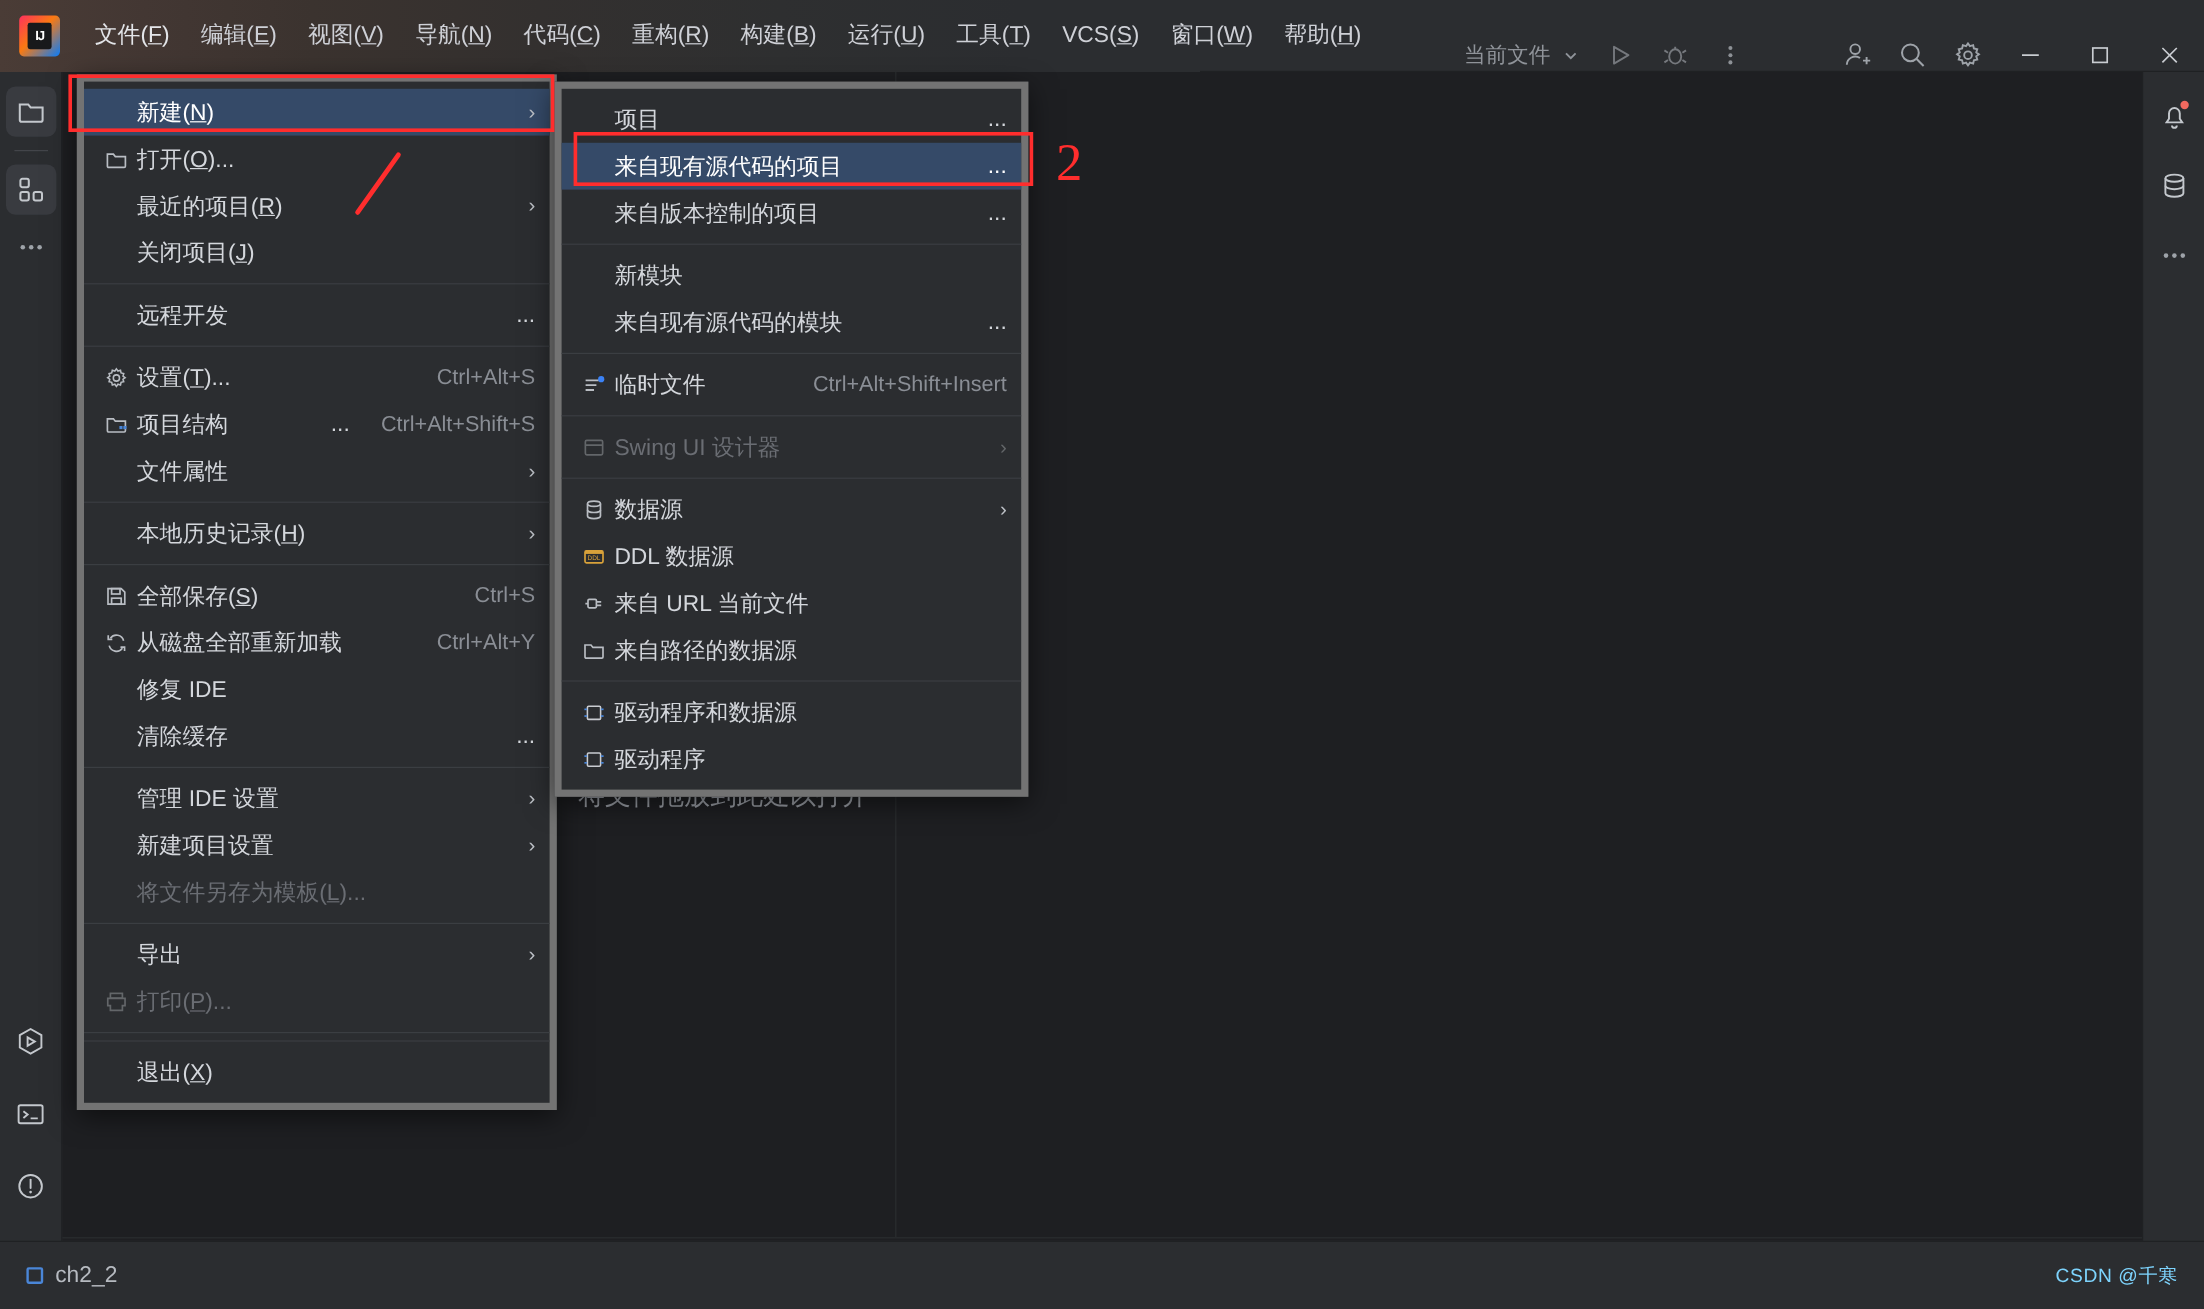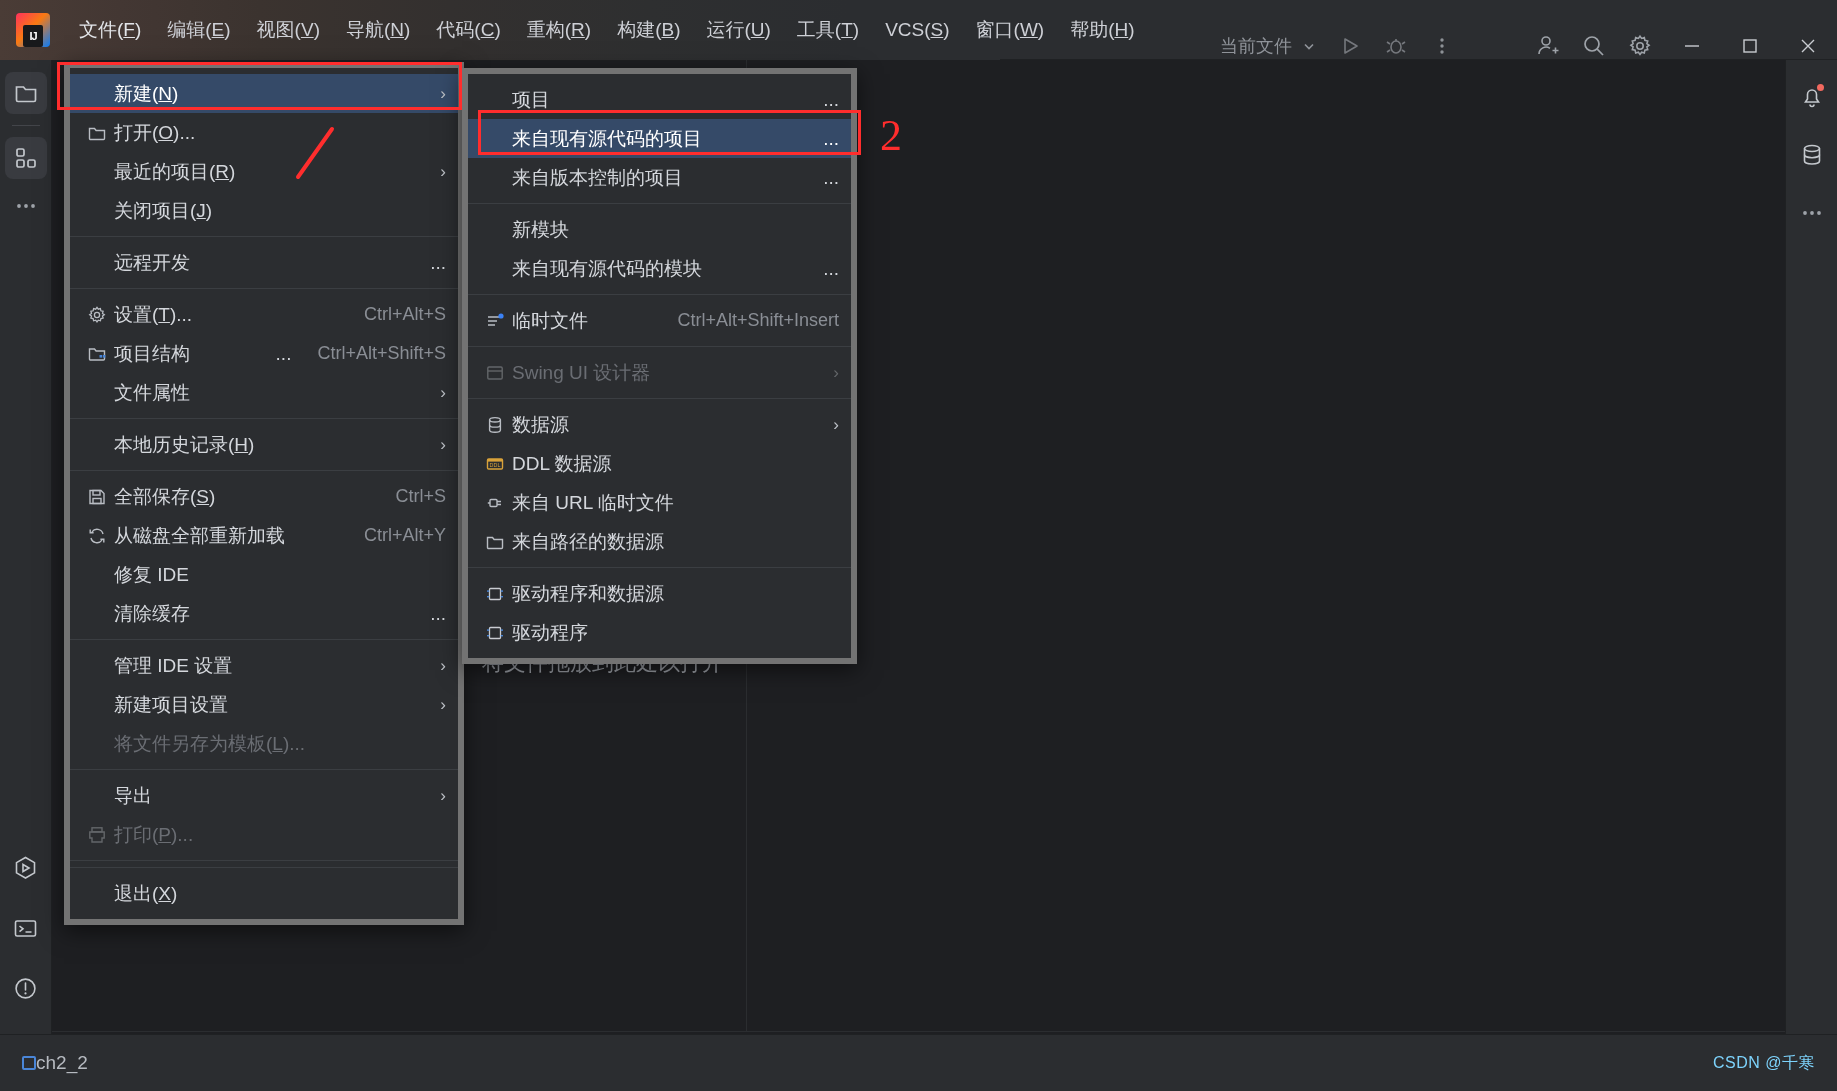--- a/index.html
+++ b/index.html
@@ -22,21 +22,21 @@
   .title-gradient {
     position: absolute; left: 0; top: 0; width: 1000px; height: 60px;
     background: linear-gradient(90deg, #4a3c36 0%, #433733 12%, #3b332f 26%, #33302f 45%, #2e2f30 65%, #2b2d30 85%);
     pointer-events: none;
   }
   .ij-logo {
     position: relative; z-index: 2;
     width: 34px; height: 34px; margin-left: 16px; margin-right: 16px;
     border-radius: 4px; flex: 0 0 auto;
     background: linear-gradient(135deg, #fe315d 0%, #f97a12 45%, #087cfa 100%);
-    display: flex; align-items: flex-end; justify-content: center;
+    display: flex; align-items: center; justify-content: center;
   }
   .ij-logo .inner {
     width: 20px; height: 22px; background: #18191b; border-radius: 2px;
     display: flex; align-items: center; justify-content: center;
     color: #fff; font-size: 11px; font-weight: bold; letter-spacing: -1px;
   }
   .menubar { position: relative; z-index: 2; display: flex; align-items: center; height: 60px; }
   .menu-item {
     padding: 0 13px; height: 60px; line-height: 60px;
     font-size: 19px; color: #ced0d6; white-space: nowrap; cursor: default;
@@ -101,21 +101,21 @@
     position: absolute; left: 694px; top: 0; width: 1px; height: 971px; background: #2b2d30;
   }
   .h-line { position: absolute; left: 0; top: 971px; width: 100%; height: 1px; background: #2b2d30; }
 
   
   .statusbar {
     position: absolute; left: 0; bottom: 0; width: 1837px; height: 57px;
     background: #2b2d30; border-top: 1px solid #1f2123;
     display: flex; align-items: center; padding: 0 22px;
   }
-  .sb-project { display: flex; align-items: center; font-size: 19px; color: #b6bac0; }
+  .sb-project { display: flex; align-items: center; gap: 10px; font-size: 19px; color: #b6bac0; }
   .sb-square { width: 14px; height: 14px; border: 2px solid #4a86d8; border-radius: 2px; }
   .sb-right { margin-left: auto; font-size: 16px; color: #7dd3fc; letter-spacing: .5px; }
 
   
   .popup {
     position: absolute;
     background: #2b2d30;
     border: 6px solid #737373;
     box-shadow: 0 6px 22px rgba(0,0,0,.55);
     padding: 6px 0;
@@ -546,21 +546,21 @@
       </span>
       <span class="lbl">DDL 数据源</span>
     </div>
     <div class="mrow">
       <span class="ic">
         <svg width="20" height="20" viewBox="0 0 20 20" stroke="#b9bdc3" stroke-width="1.4" fill="none">
           <rect x="5" y="6.5" width="7" height="7" rx="1"></rect>
             <path d="M12 8.5 h4 M12 11.5 h4 M5 10 h-2.2"></path>
         </svg>
       </span>
-      <span class="lbl">来自 URL 临时文件</span>
+      <span class="lbl">来自 URL 当前文件</span>
     </div>
     <div class="mrow">
       <span class="ic">
         <svg width="20" height="20" viewBox="0 0 20 20" stroke="#b9bdc3" stroke-width="1.4" fill="none">
             <path d="M2.5 5.5 h5 l1.6 2 h8.4 v8 a1 1 0 0 1 -1 1 h-13 a1 1 0 0 1 -1 -1 Z"></path>
           </svg>
       </span>
       <span class="lbl">来自路径的数据源</span>
     </div>
     <div class="msep"></div>

